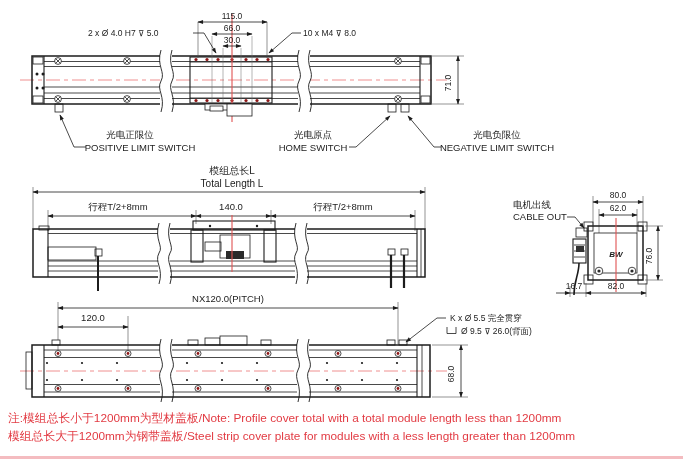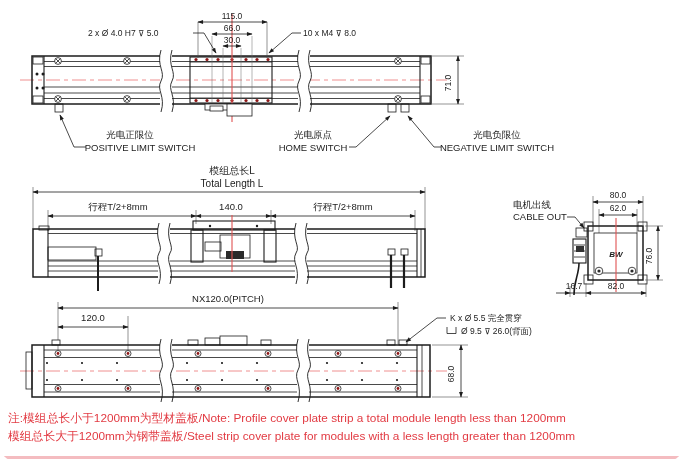--- a/index.html
+++ b/index.html
@@ -1,17 +1,17 @@
 <!DOCTYPE html>
 <html><head>
 <meta charset="utf-8">
 <style>
   html,body{margin:0;padding:0;background:#ffffff;}
   .page{position:relative;width:683px;height:461px;background:#fff;overflow:hidden;
-        font-family:"Liberation Sans","DejaVu Sans",sans-serif;border-radius:15px;}
+        font-family:"Liberation Sans","DejaVu Sans",sans-serif;}
   svg{position:absolute;left:0;top:0;}
   svg text{fill:#1c1c1c;font-family:"Liberation Sans","DejaVu Sans",sans-serif;}
   .dim{stroke:#1c1c1c;stroke-width:0.8;fill:none;}
   .ext{stroke:#4a4a4a;stroke-width:0.6;fill:none;}
   .col{stroke:#6a6a6a;stroke-width:0.5;fill:none;}
   .out{stroke:#1c1c1c;stroke-width:1.5;fill:none;}
   .med{stroke:#1c1c1c;stroke-width:1.1;fill:none;}
   .thin{stroke:#1c1c1c;stroke-width:0.8;fill:none;}
   .lead{stroke:#1c1c1c;stroke-width:0.8;fill:none;}
   .brk{stroke:#1c1c1c;stroke-width:0.9;fill:none;}
@@ -410,17 +410,17 @@
       <line x1="556" y1="293" x2="570" y2="293" class="dim" marker-end="url(#arw)"></line>
       <line x1="570" y1="293" x2="586" y2="293" class="dim"></line>
       <text x="574" y="289" text-anchor="middle" class="t85">16.7</text>
       <line x1="586" y1="293" x2="646" y2="293" class="dim" marker-start="url(#arw)" marker-end="url(#arw)"></line>
       <text x="616" y="289" text-anchor="middle" class="t85">82.0</text>
     </g>
   </g>
 </svg>
 
 <div class="notes" style="color: rgb(226, 59, 67);">
-  <div>注:模组总长小于1200mm为型材盖板/Note: Profile cover plate strip a total module length less than 1200mm</div>
+  <div>注:模组总长小于1200mm为型材盖板/Note: Profile cover total with a total module length less than 1200mm</div>
   <div>模组总长大于1200mm为钢带盖板/Steel strip cover plate for modules with a less length greater than 1200mm</div>
 </div>
 <div class="pinkline" style="background: rgb(244, 188, 192);"></div>
 </div>
 
 </body></html>

